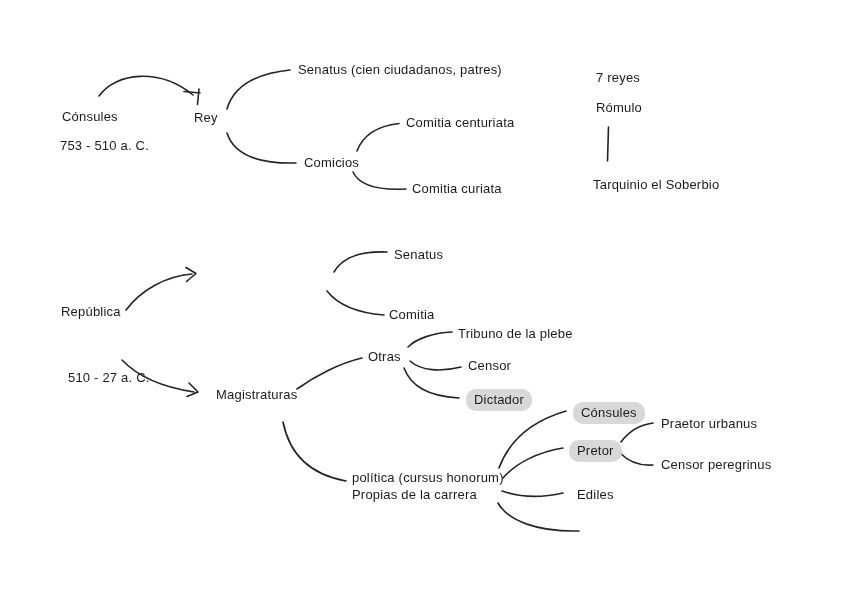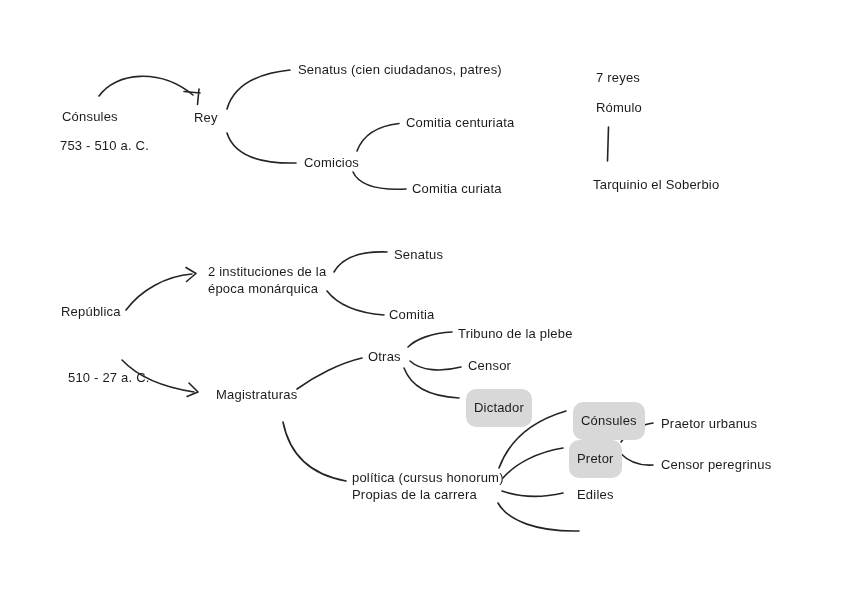--- a/index.html
+++ b/index.html
@@ -36,21 +36,21 @@
     line-height: 16px;
     letter-spacing: 0.2px;
     white-space: nowrap;
   }
   .label .line {
     line-height: 17px;
   }
   .pill {
     background: #d8d8d8;
     border-radius: 10px;
-    padding: 11px 8px;
+    padding: 3px 8px;
   }
 </style>
 </head>
 <body>
 
 <div class="canvas">
 
   <svg class="edges" viewBox="0 0 848 599" xmlns="http://www.w3.org/2000/svg">
 
     <path d="M 99 96 C 116 72, 160 68, 193 95"></path>
@@ -86,24 +86,20 @@
   <div class="label" style="left:298px; top:62px;">Senatus (cien ciudadanos, patres)</div>
   <div class="label" style="left:304px; top:155px;">Comicios</div>
   <div class="label" style="left:406px; top:115px;">Comitia centuriata</div>
   <div class="label" style="left:412px; top:181px;">Comitia curiata</div>
   <div class="label" style="left:596px; top:70px;">7 reyes</div>
   <div class="label" style="left:596px; top:100px;">Rómulo</div>
   <div class="label" style="left:593px; top:177px;">Tarquinio el Soberbio</div>
 
   <div class="label" style="left:61px; top:304px;">República</div>
   <div class="label" style="left:68px; top:330px;margin-top:40px;">510 - 27 a. C.</div>
-  <div class="label" style="left:208px; top:263px;">
-    <div class="line">2 instituciones de la</div>
-    <div class="line">época monárquica</div>
-  </div>
   <div class="label" style="left:394px; top:247px;">Senatus</div>
   <div class="label" style="left:389px; top:307px;">Comitia</div>
   <div class="label" style="left:216px; top:387px;">Magistraturas</div>
   <div class="label" style="left:368px; top:349px;">Otras</div>
   <div class="label" style="left:458px; top:326px;">Tribuno de la plebe</div>
   <div class="label" style="left:468px; top:358px;">Censor</div>
   <div class="label pill" style="left:466px; top:389px;">Dictador</div>
   <div class="label" style="left:352px; top:469px;">
     <div class="line">política (cursus honorum)</div>
     <div class="line">Propias de la carrera</div>

